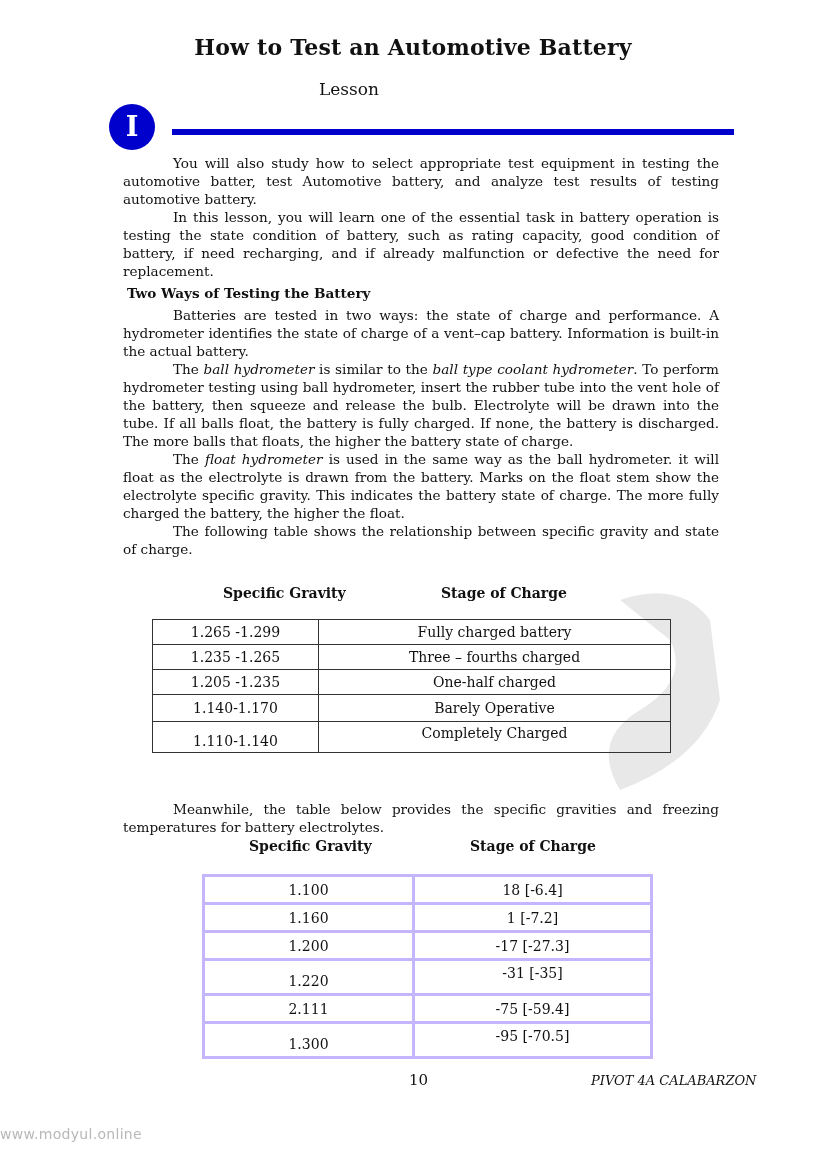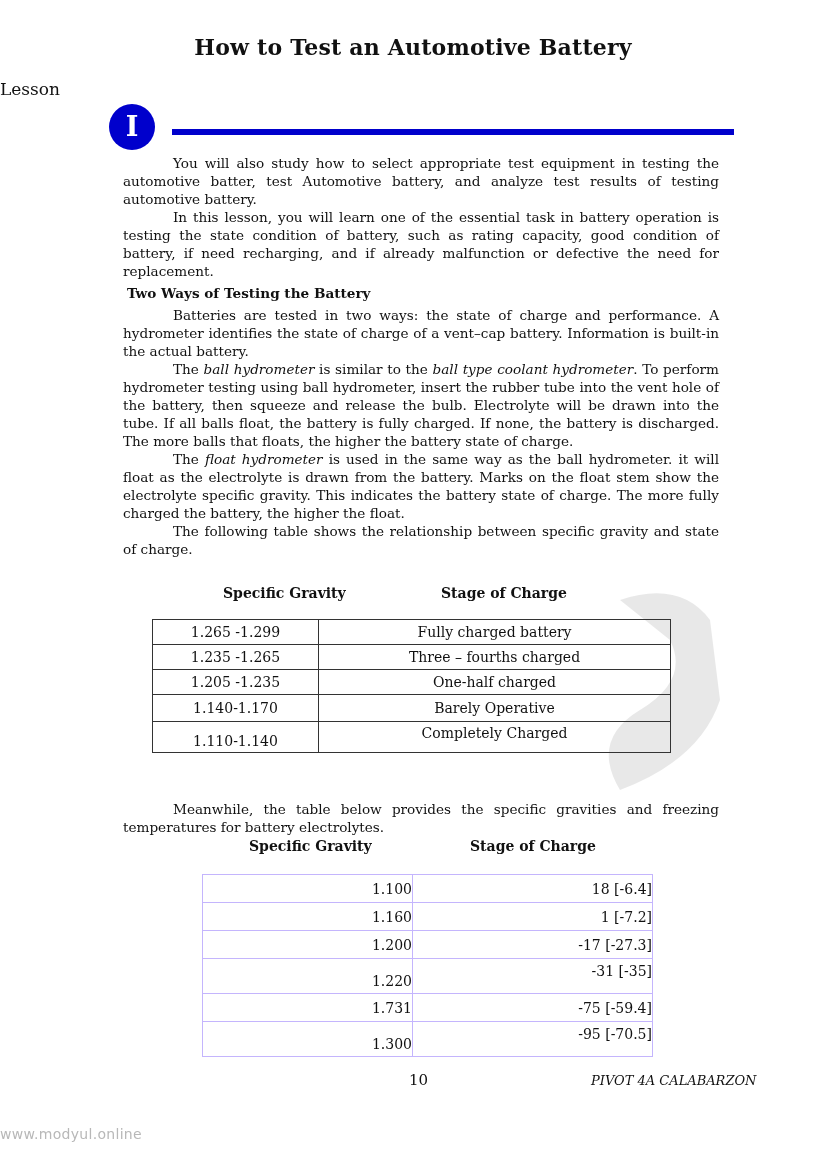--- a/index.html
+++ b/index.html
@@ -1,32 +1,32 @@
 <!DOCTYPE html>
 <html><head>
 <meta charset="utf-8">
 <style>
   html, body { margin:0; padding:0; background:#ffffff; }
   body { width:826px; height:1169px; position:relative; overflow:hidden;
          font-family:"DejaVu Serif", serif; color:#111; }
   .title { position:absolute; left:0; width:826px; top:34px; text-align:center;
            font-family:"DejaVu Serif", serif; font-weight:bold; font-size:22px; letter-spacing:0.2px; }
-  .subtitle { position:absolute; left:0; width:674px; top:79px; text-align:left;
+  .subtitle { position:absolute; left:12px; width:674px; top:79px; text-align:center;
            font-size:17px; }
   .badge { position:absolute; left:109px; top:104px; width:46px; height:46px; border-radius:50%;
            background:#0000cc; color:#fff; font-weight:bold; font-size:27px; text-align:center; line-height:46px; }
   .rule { position:absolute; left:172px; top:129px; width:562px; height:6px; background:#0000cc; }
   .body { position:absolute; left:123px; width:596px; font-size:13.6px; line-height:18px; text-align:justify; }
   .body p { margin:0; text-indent:50px; }
   .body h3 { margin:4px; font-size:13.6px; font-weight:bold; }
   .thead { position:absolute; font-weight:bold; font-size:14px; }
   table { border-collapse:collapse; position:absolute; font-size:14px; }
   td { text-align:center; padding:0; }
   .t1 td { border:1px solid #333; }
-  .t2 td { border:1px solid #c4b5fd;text-align:right; }
+  .t2 td { border:3px solid #c4b5fd; }
   .footer-page { position:absolute; left:409px; top:1071px; font-size:15px; }
   .footer-pivot { position:absolute; left:591px; top:1073px; font-size:13px; font-style:italic; }
   .watermark { position:absolute; left:0; width:716px; top:1126px; 
                font-family:"DejaVu Sans", sans-serif; font-size:14px; color:#b8b8b8; letter-spacing:0.3px; }
   .stamp { position:absolute; left:560px; top:560px; width:160px; height:260px; }
 </style>
 </head>
 <body>
 
 <div class="title">How to Test an Automotive Battery</div>
@@ -103,21 +103,21 @@
       </tr>
   <tr style="height:28px">
         <td>1.200</td>
         <td>-17 [-27.3]</td>
       </tr>
   <tr style="height:35px">
         <td style="vertical-align:bottom;padding-bottom:4px">1.220</td>
         <td style="vertical-align:top;padding-top:4px">-31 [-35]</td>
       </tr>
   <tr style="height:28px">
-        <td>1.731</td>
+        <td>2.111</td>
         <td>-75 [-59.4]</td>
       </tr>
   <tr style="height:35px">
         <td style="vertical-align:bottom;padding-bottom:4px">1.300</td>
         <td style="vertical-align:top;padding-top:4px">-95 [-70.5]</td>
       </tr>
 </tbody>
   </table>
 
 <div class="footer-page">10</div>

